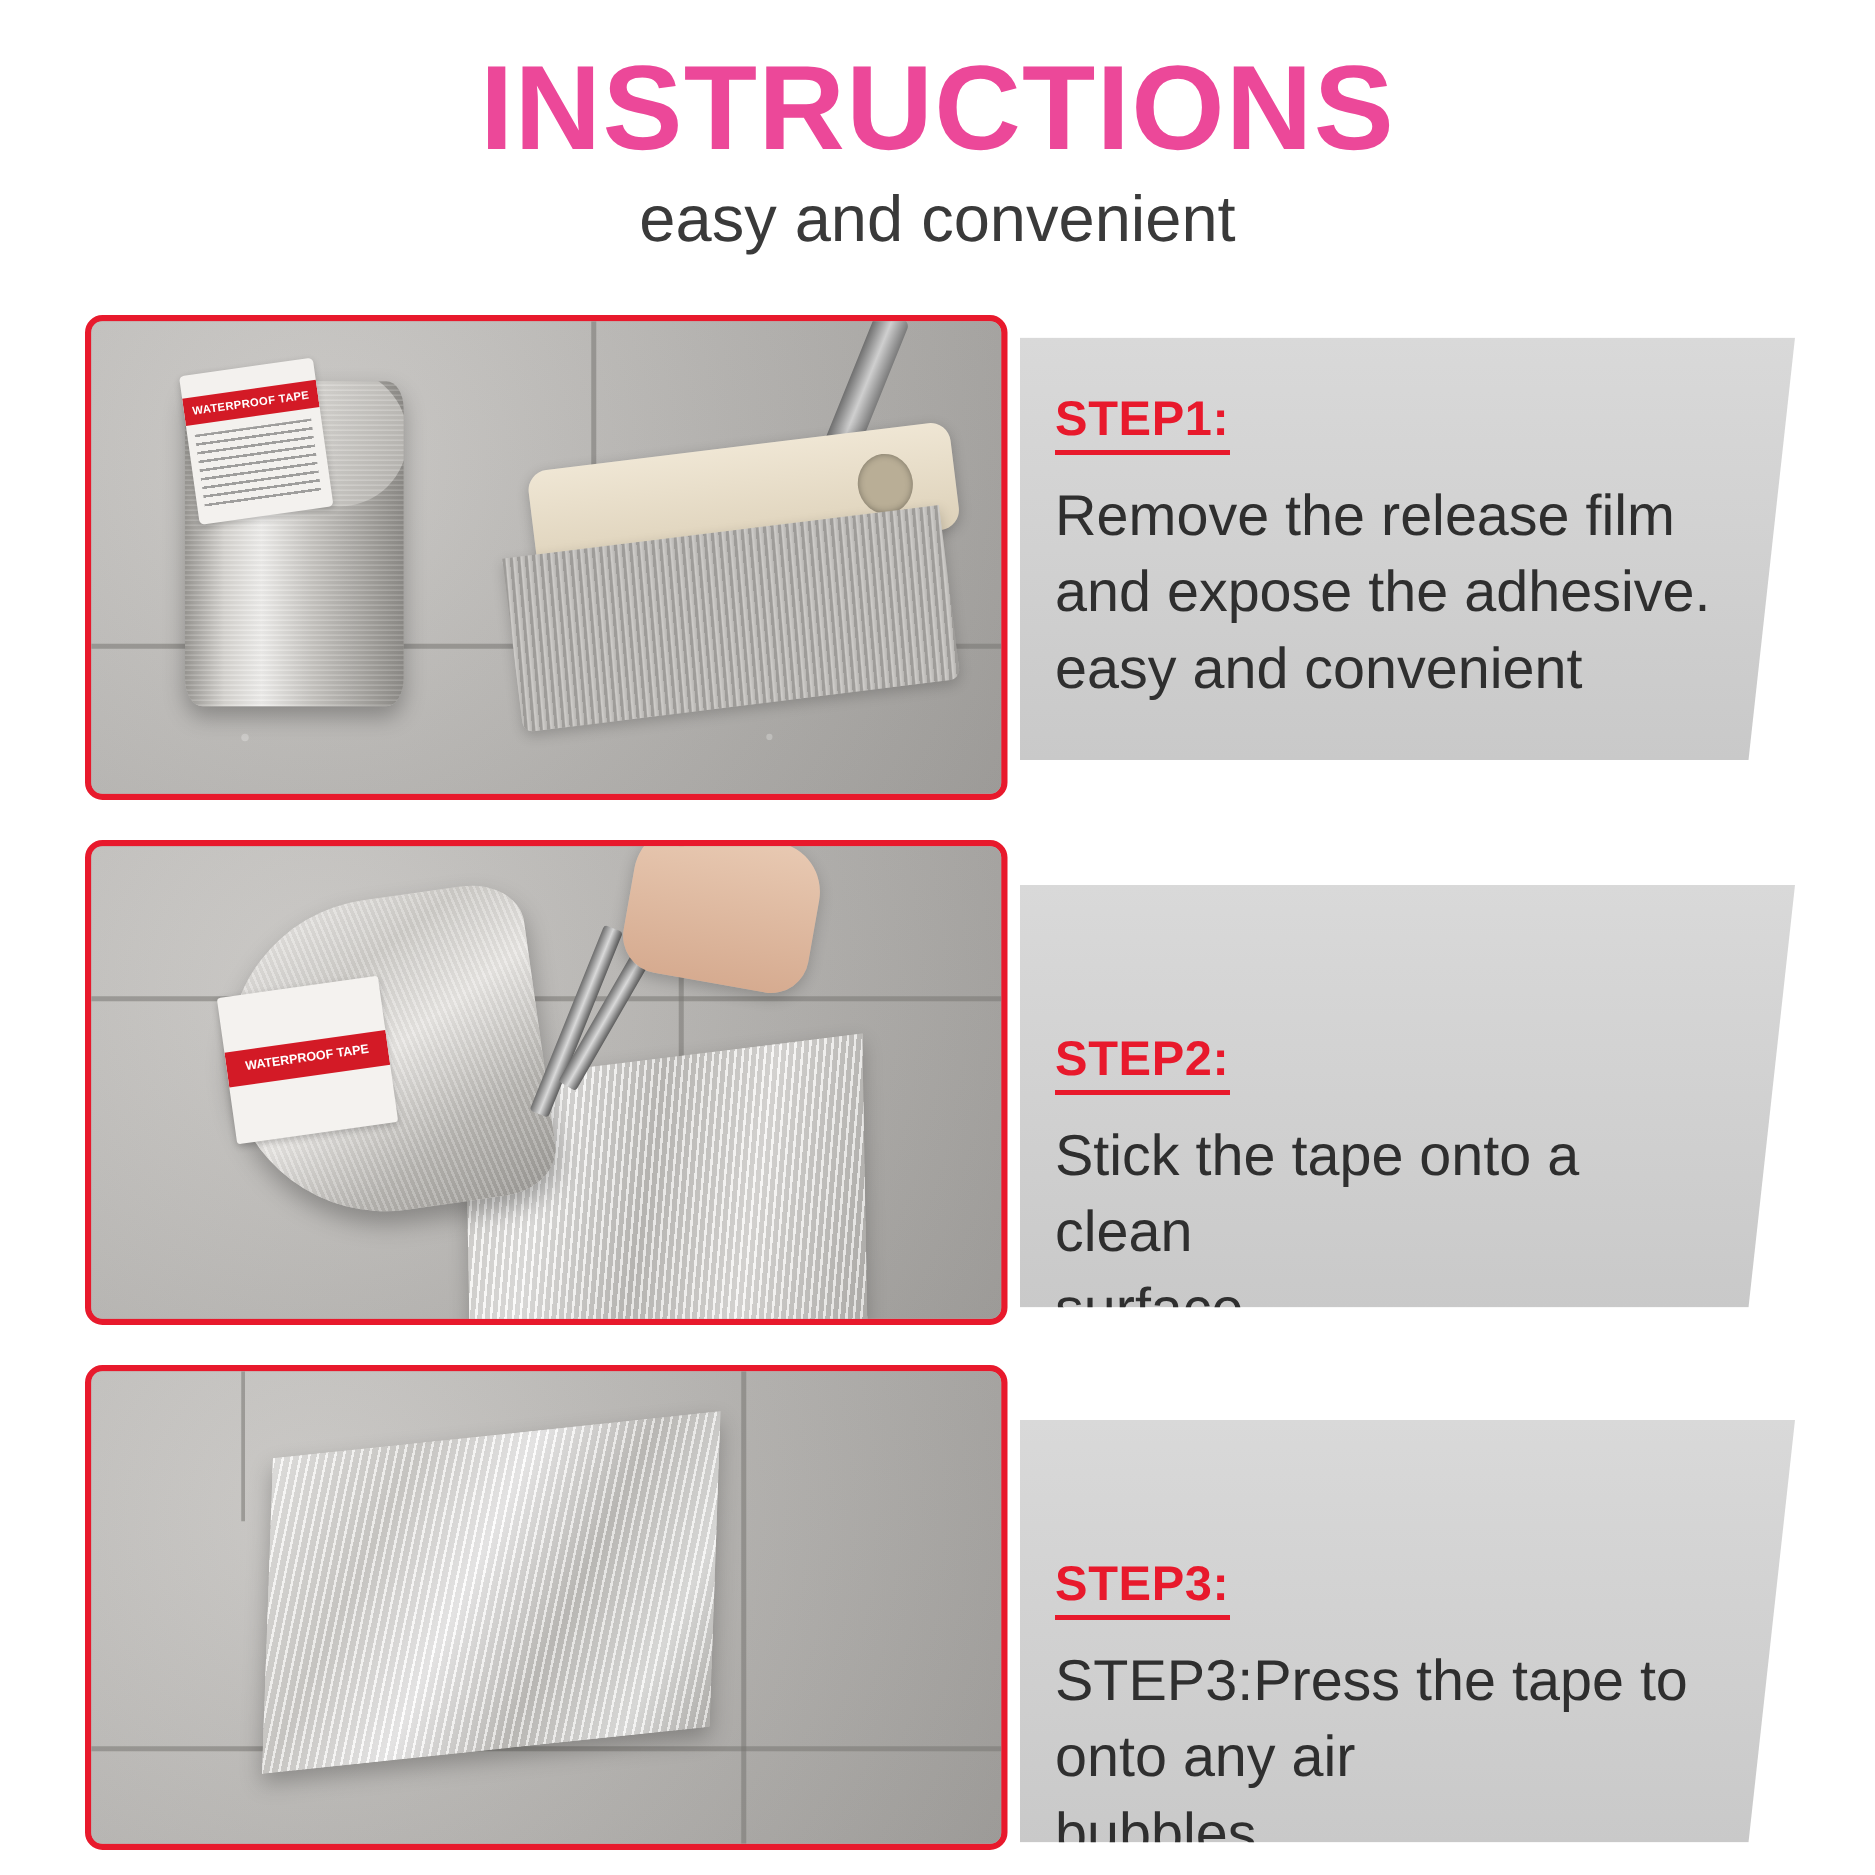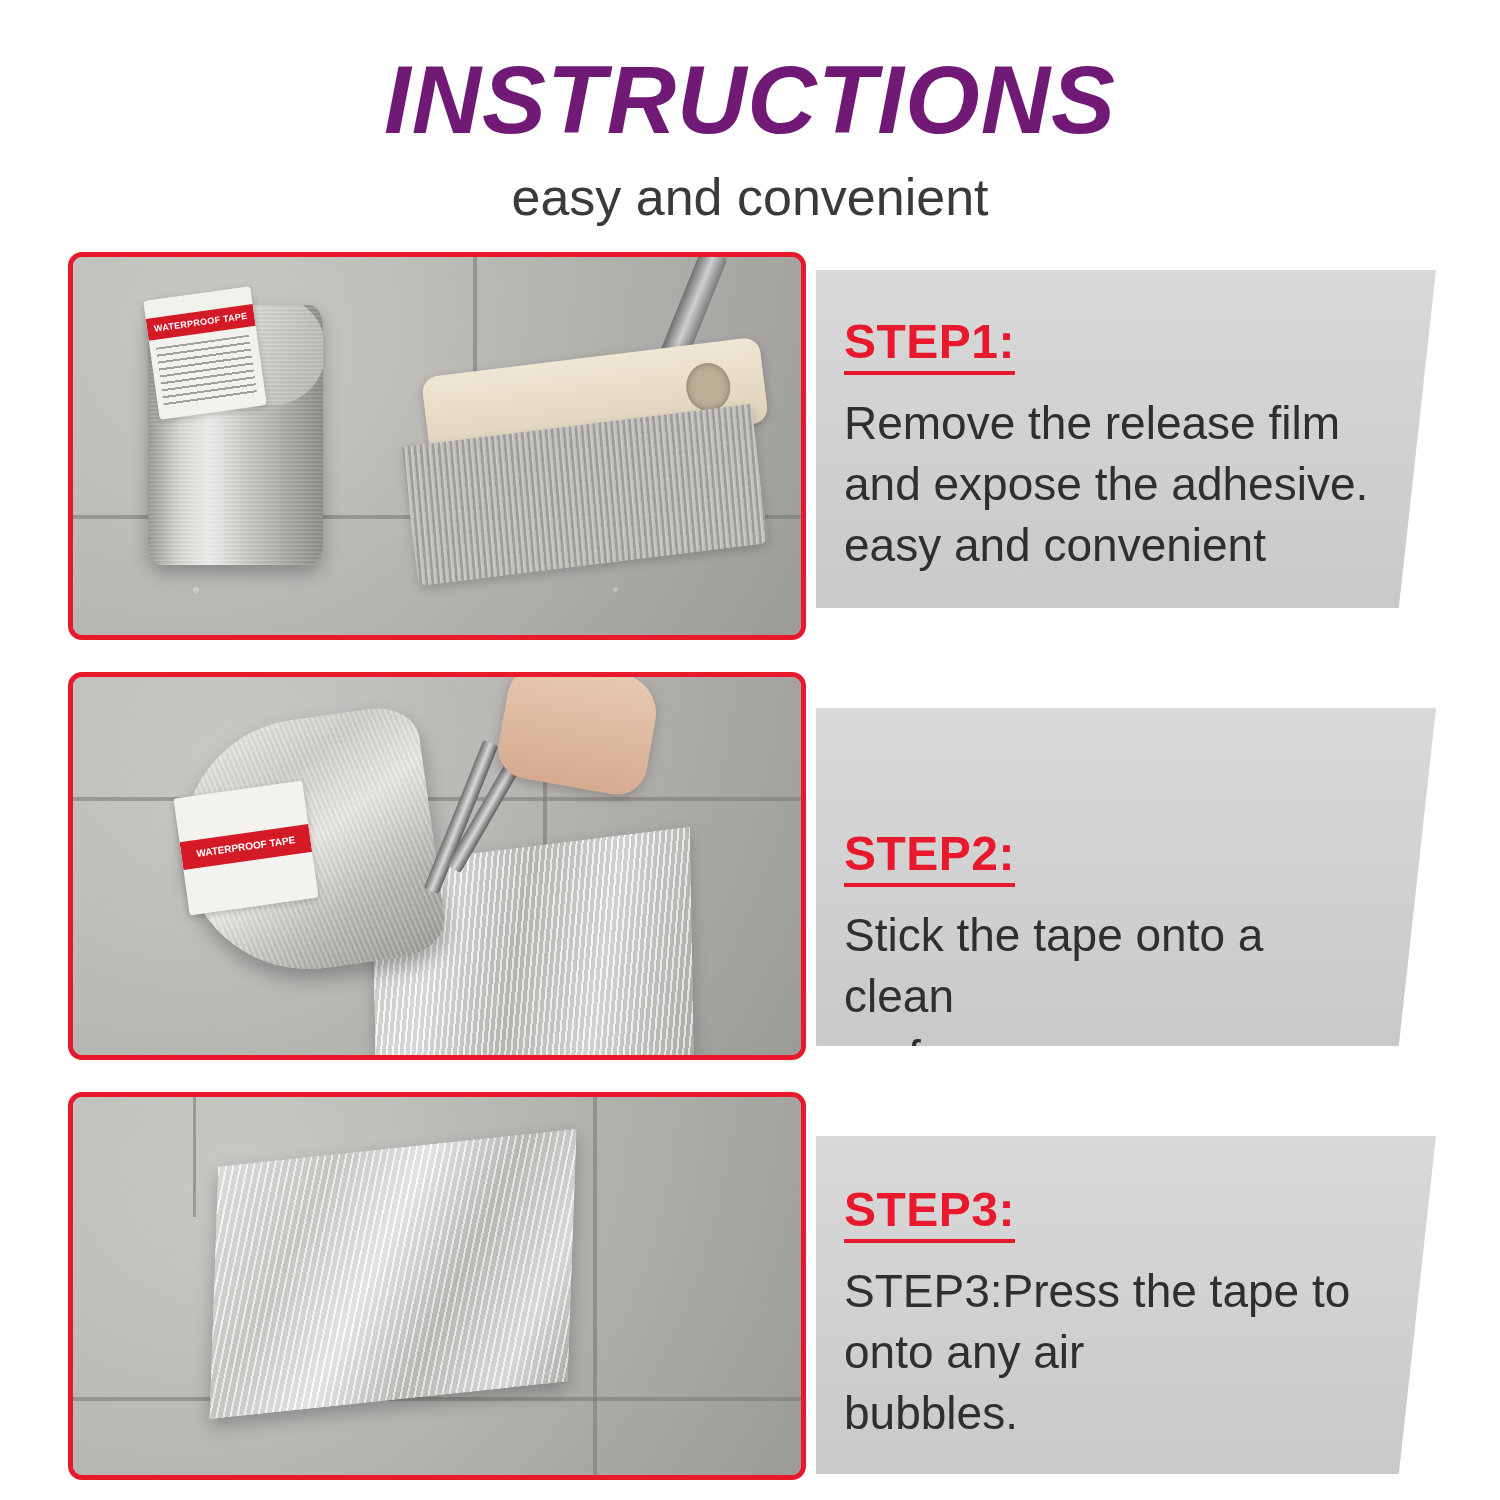--- a/index.html
+++ b/index.html
@@ -24,26 +24,25 @@
   .header {
     position: absolute;
     top: 34px;
     left: 0;
     width: 100%;
     text-align: center;
   }
   .title {
     font-size: 96px;
     font-weight: bold;
-    color: #701a75;
+    color: #ec4899;
     letter-spacing: 1px;
     line-height: 1.05;
-    margin: 16px;
+    margin: 3px;
     font-family: "Liberation Sans", sans-serif;
-    font-style: italic;
   }
   .subtitle {
     font-size: 52px;
     color: #3a3a3a;
     margin: 8px 0 0 0;
     font-weight: normal;
   }
 
   
   .steps {
@@ -323,39 +322,39 @@
     left: 816px;
     top: 18px;
     width: 620px;
     height: 338px;
     background: linear-gradient(180deg,#d9d9d9,#c9c9c9);
     clip-path: polygon(0 0, 100% 0, 94% 100%, 0 100%);
     padding: 44px 54px 0 28px;
   }
   .step-label {
     display: inline-block;
-    font-size: 48px;
+    font-size: 39px;
     font-weight: bold;
     color: #e8192c;
     border-bottom: 4px solid #e8192c;
     padding-bottom: 2px;
     margin: 0 0 18px 0;
     letter-spacing: .5px;
   }
   .step-text {
     font-size: 46px;
     line-height: 1.33;
     color: #2f2f2f;
     margin: 0;
     white-space: pre-line;
   }
 
   
   .row2 .panel { top: 36px; padding-top: 118px; }
-  .row3 .panel { top: 44px; padding-top: 46px; }
+  .row3 .panel { top: 44px; padding-top: 110px; }
 </style>
 </head>
 <body>
 
 <div class="page">
 
   <div class="header">
     <h1 class="title">INSTRUCTIONS</h1>
     <div class="subtitle">easy and convenient</div>
   </div>

